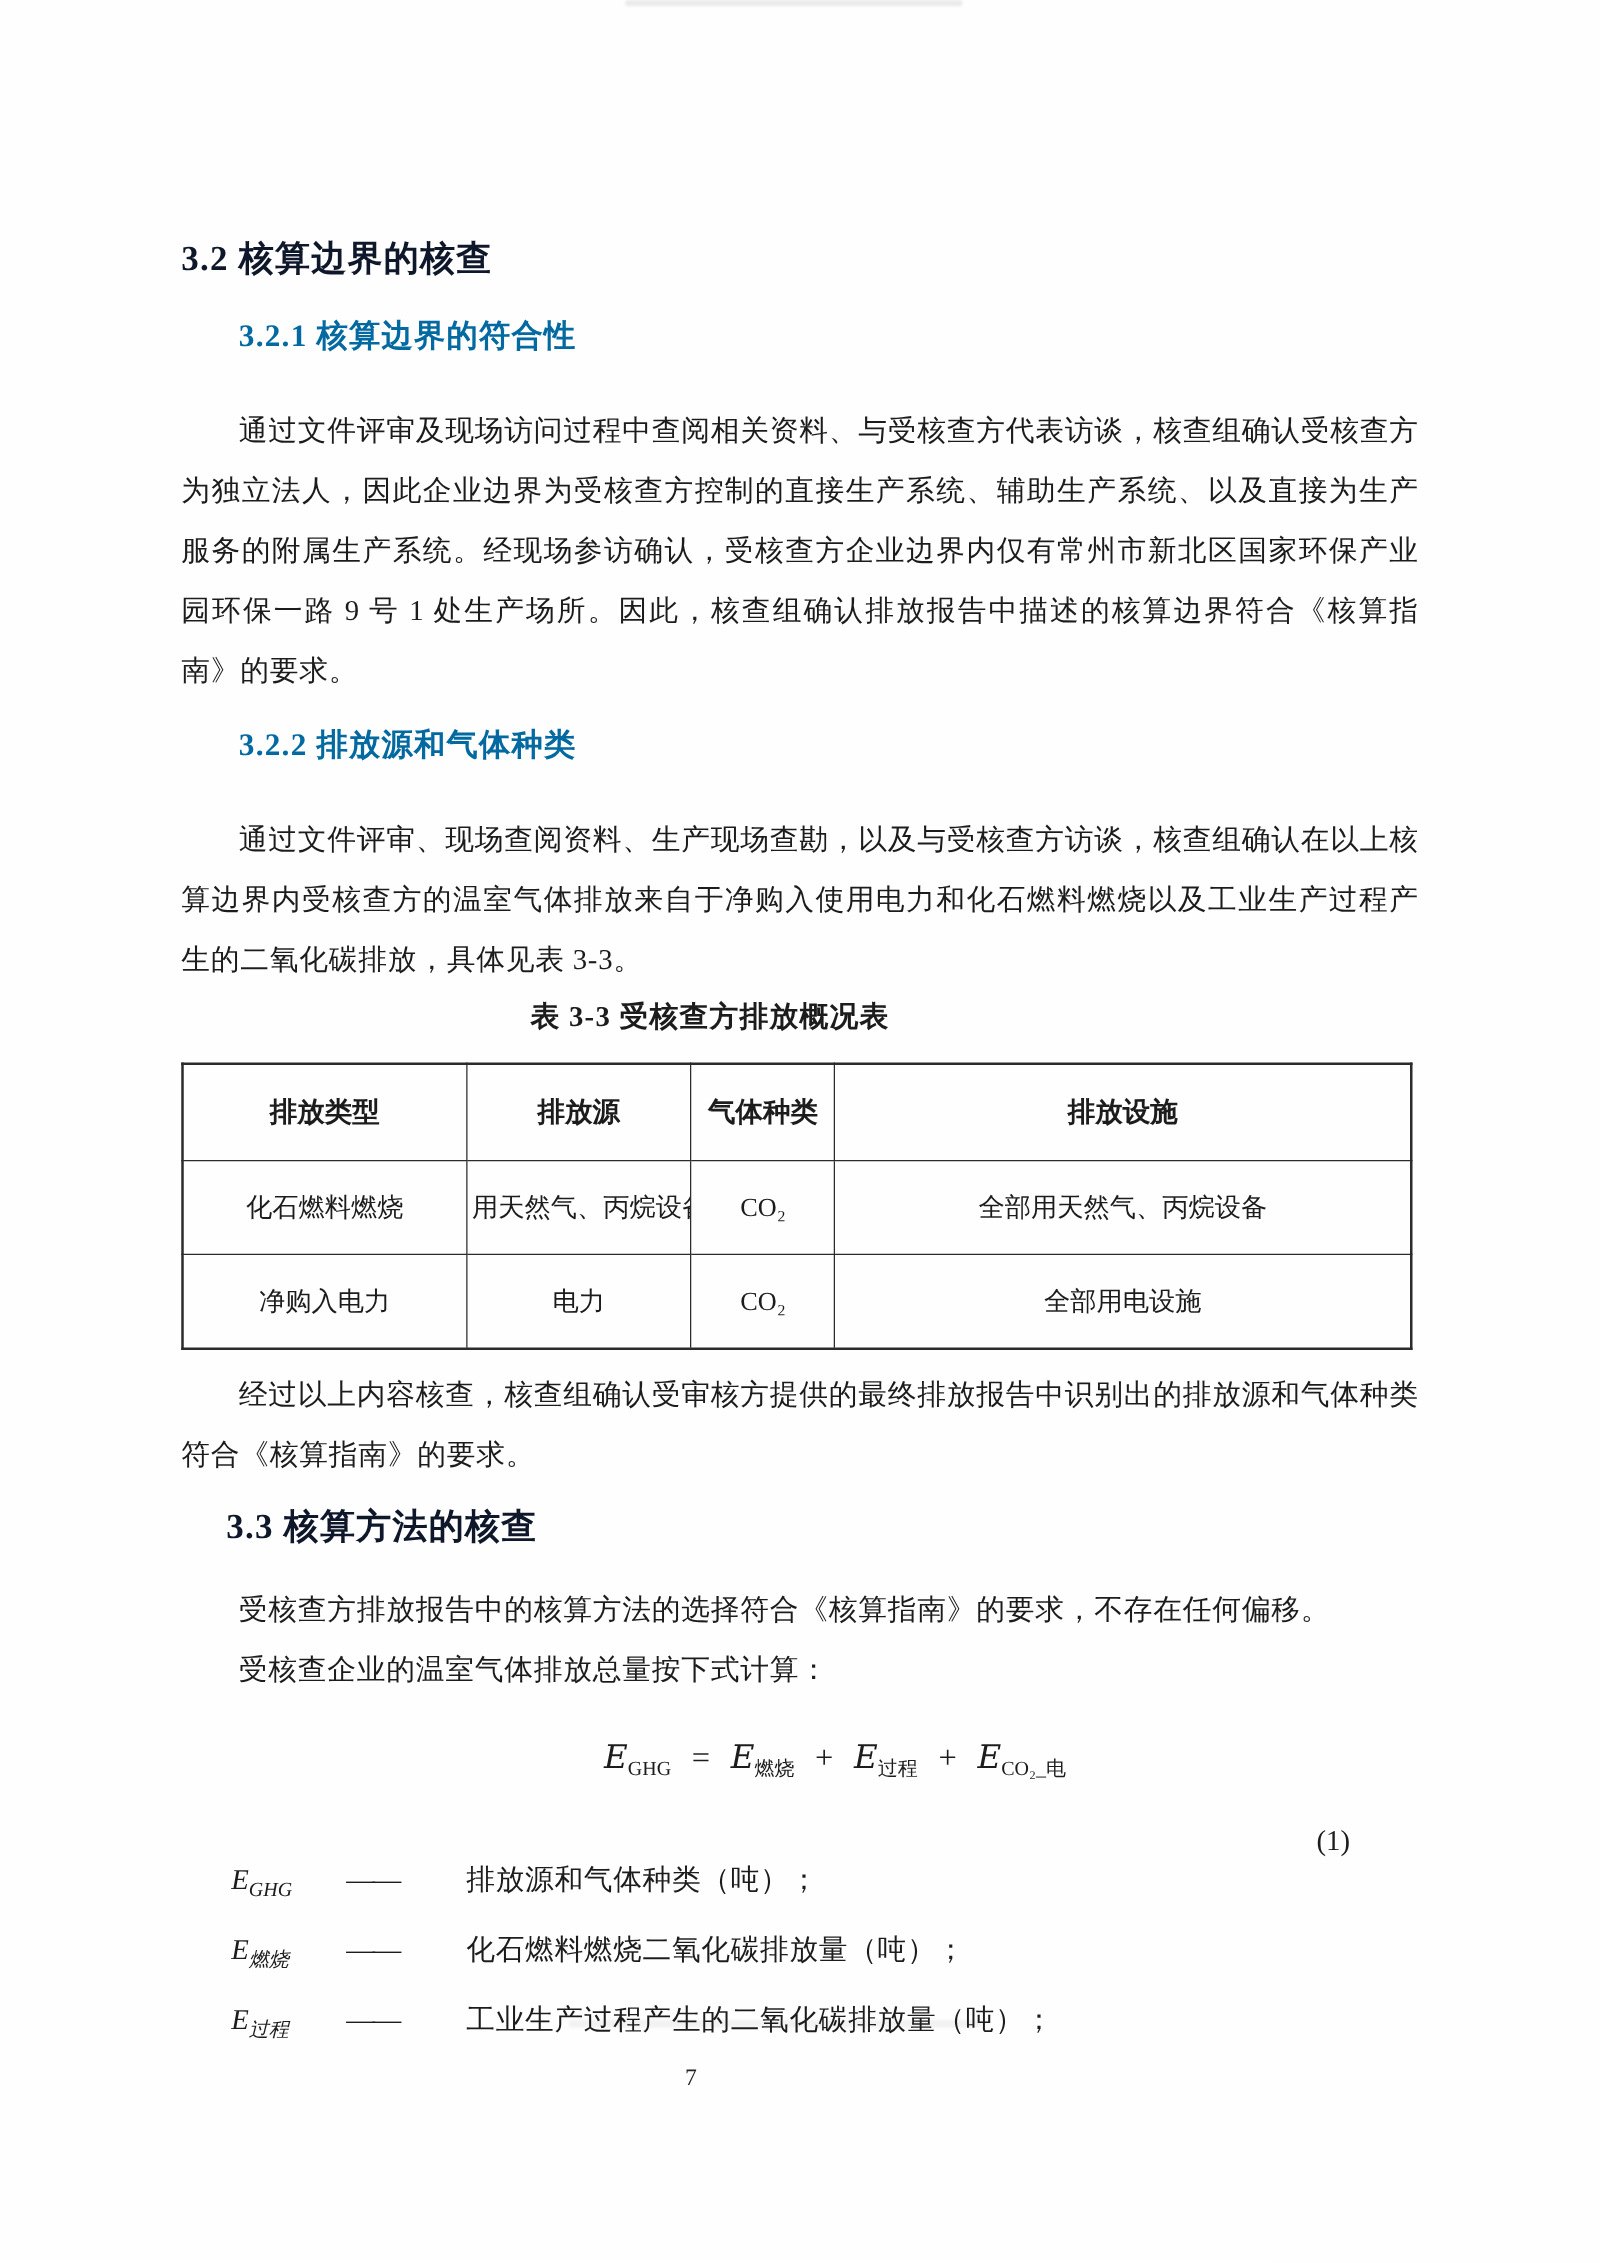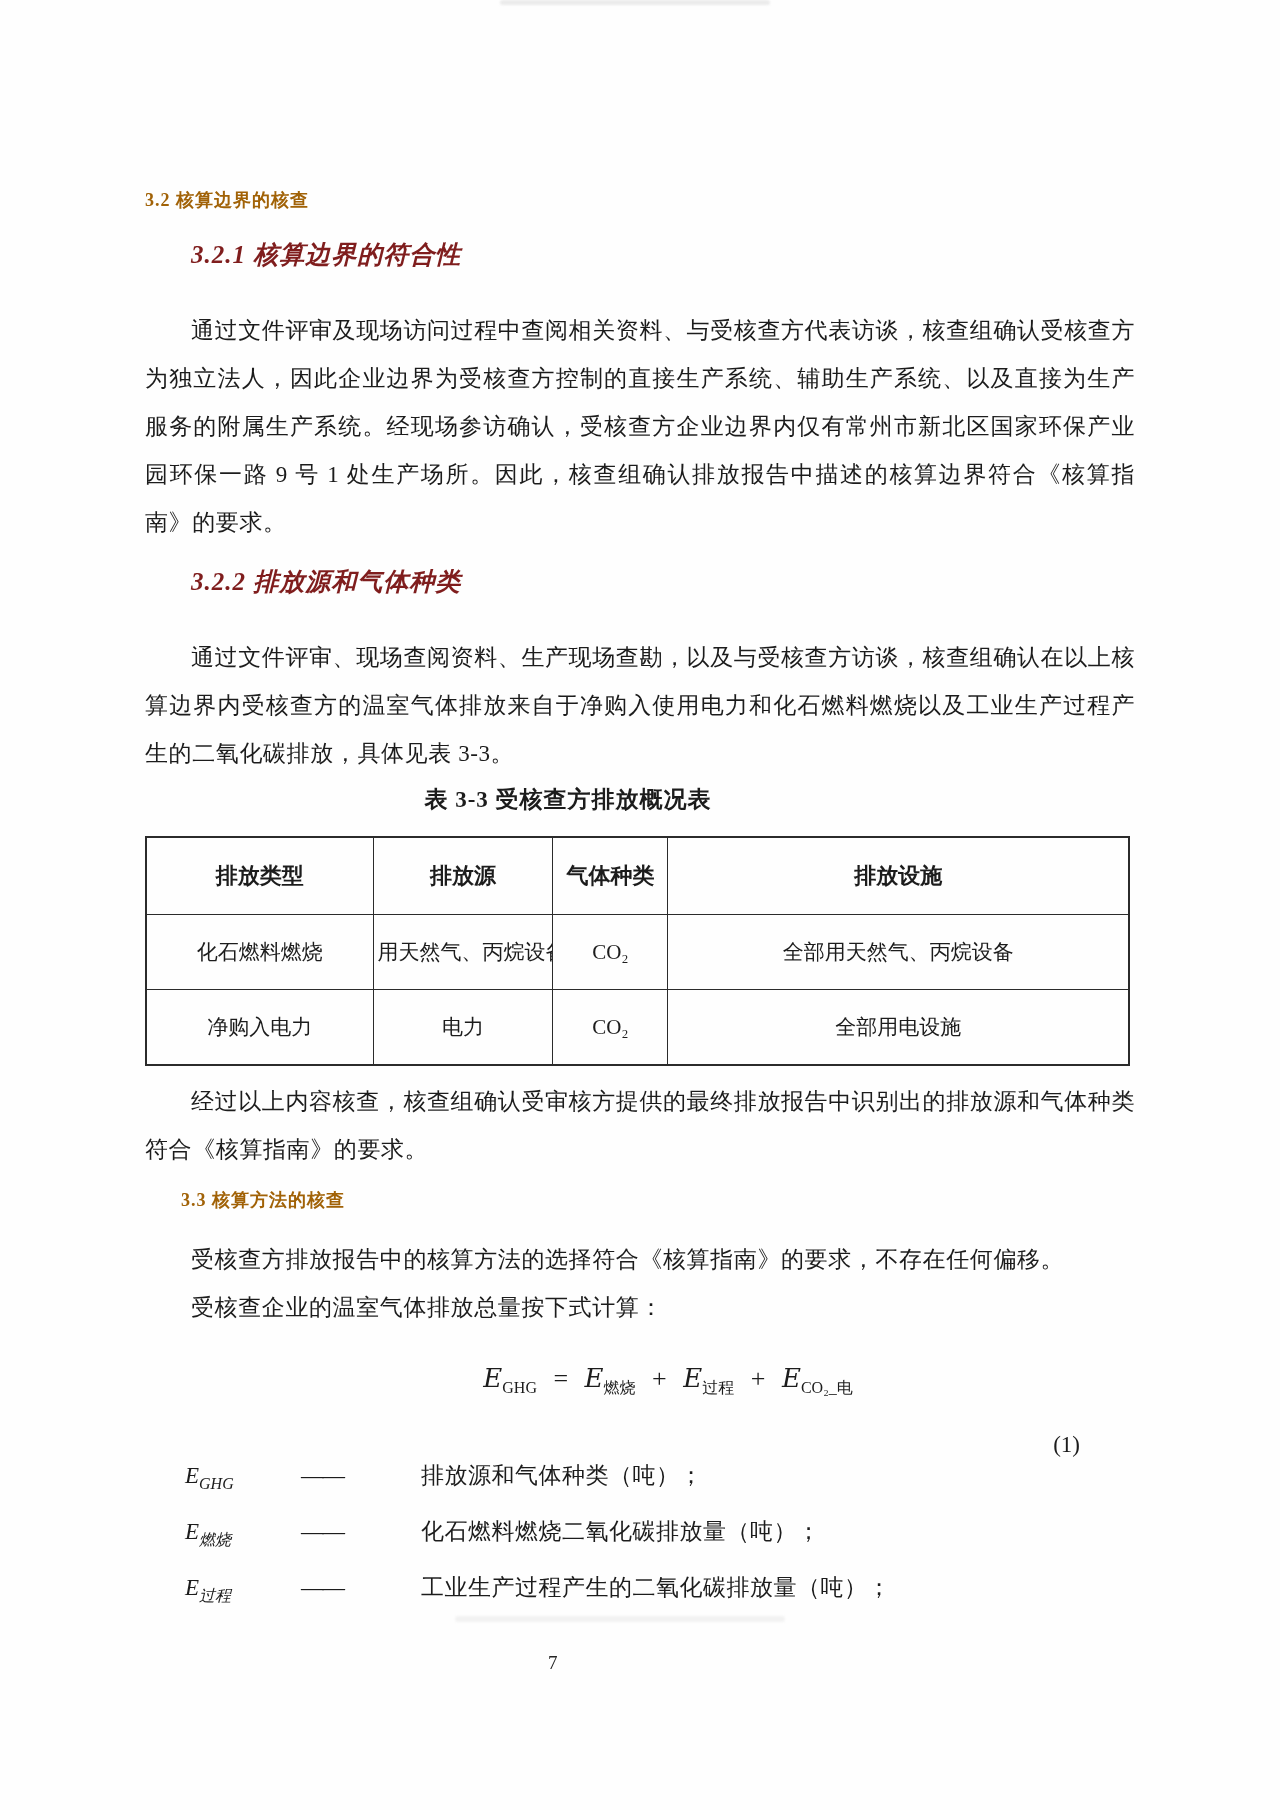--- a/index.html
+++ b/index.html
@@ -7,26 +7,26 @@
     position:relative;
     width:1280px; height:1810px;
     background:#fefefe;
     font-family:"Liberation Serif","DejaVu Serif",serif;
     color:#1c1c1c;
     overflow:hidden;
   }
   .content { position:absolute; left:145px; top:188px; width:990px; }
 
   .h-major {
-    font-size:18px; font-weight:bold; letter-spacing:1px;
-    margin:0 0 26px 0; color:#a16207;
+    font-size:28px; font-weight:bold; letter-spacing:1px;
+    margin:0 0 26px 0; color:#0f172a;
   }
   .h-minor {
     font-size:25px; font-weight:bold; letter-spacing:1px;
-    margin:4px 0 36px 46px; color:#7f1d1d;font-style:italic;
+    margin:4px 0 36px 46px; color:#0369a1;
   }
   .body-p {
     font-size:23px; line-height:48px; letter-spacing:0.6px;
     text-align:justify; text-indent:2em; margin:0;
   }
   .mb-after-p1 { margin-bottom:18px; }
   .mb-after-p2 { margin-bottom:6px; }
 
   .tbl-caption {
     position:relative; left:-72px;
@@ -56,21 +56,21 @@
   .equation .e-base { font-style:italic; font-family:"DejaVu Serif","Liberation Serif",serif; }
   .equation sub { font-size:16px; letter-spacing:0; }
   .equation .op { display:inline-block; margin:0 10px; font-style:normal; }
   .eq-number {
     text-align:right; padding-right:55px; font-size:23px;
     margin-top:24px; height:30px; line-height:30px;
   }
   .where-label { font-size:23px; margin:26px 0 10px 40px; }
 
   .definitions { margin-left:40px; }
-  .def-row { display:flex; align-items:baseline; height:56px; font-size:23px;gap:24px; }
+  .def-row { display:flex; align-items:baseline; height:56px; font-size:23px; }
   .def-term { width:92px; font-style:italic; flex:0 0 auto; }
   .def-term sub { font-size:16px; }
   .def-dash { width:96px; letter-spacing:-2px; flex:0 0 auto; font-style:normal; }
   .def-text { letter-spacing:0.5px; }
 
   .page-number {
     position:absolute; top:1652px; left:548px;
     font-size:19px; color:#242424;
   }
   .scan-artifact { position:absolute; background:#c9c9c9; opacity:0.35; border-radius:3px; filter:blur(1px); }

